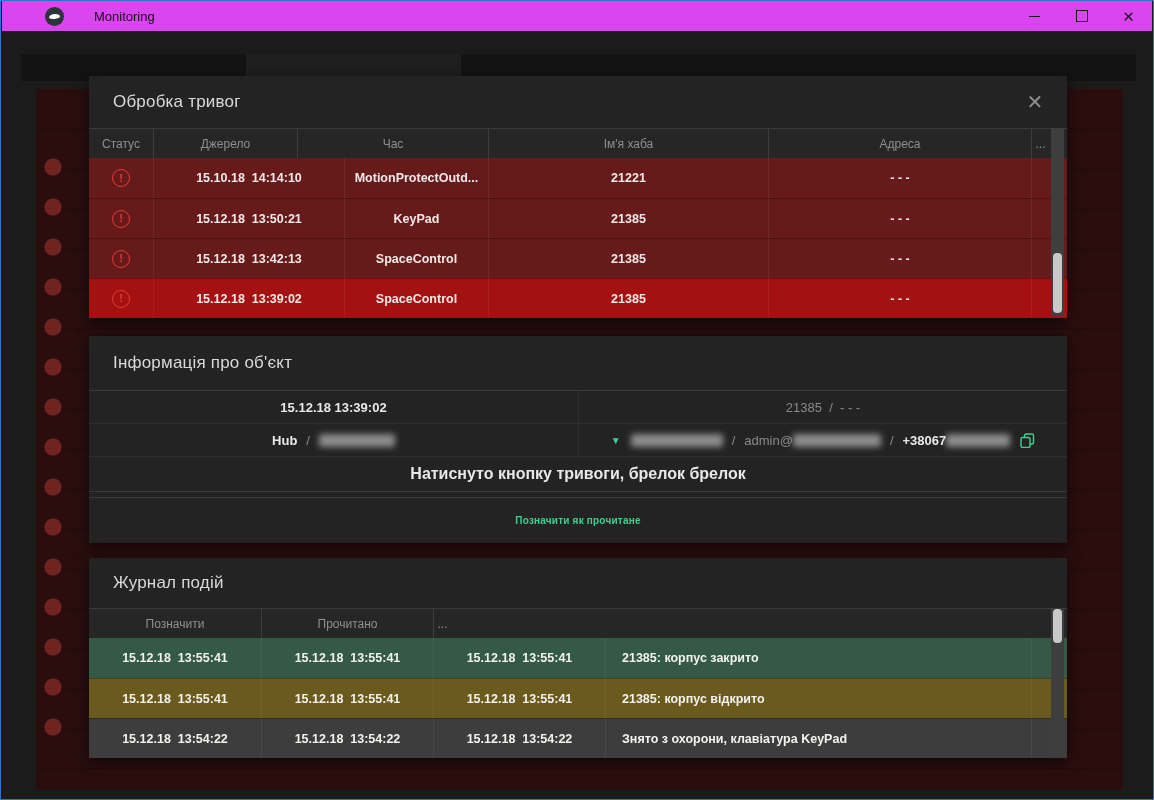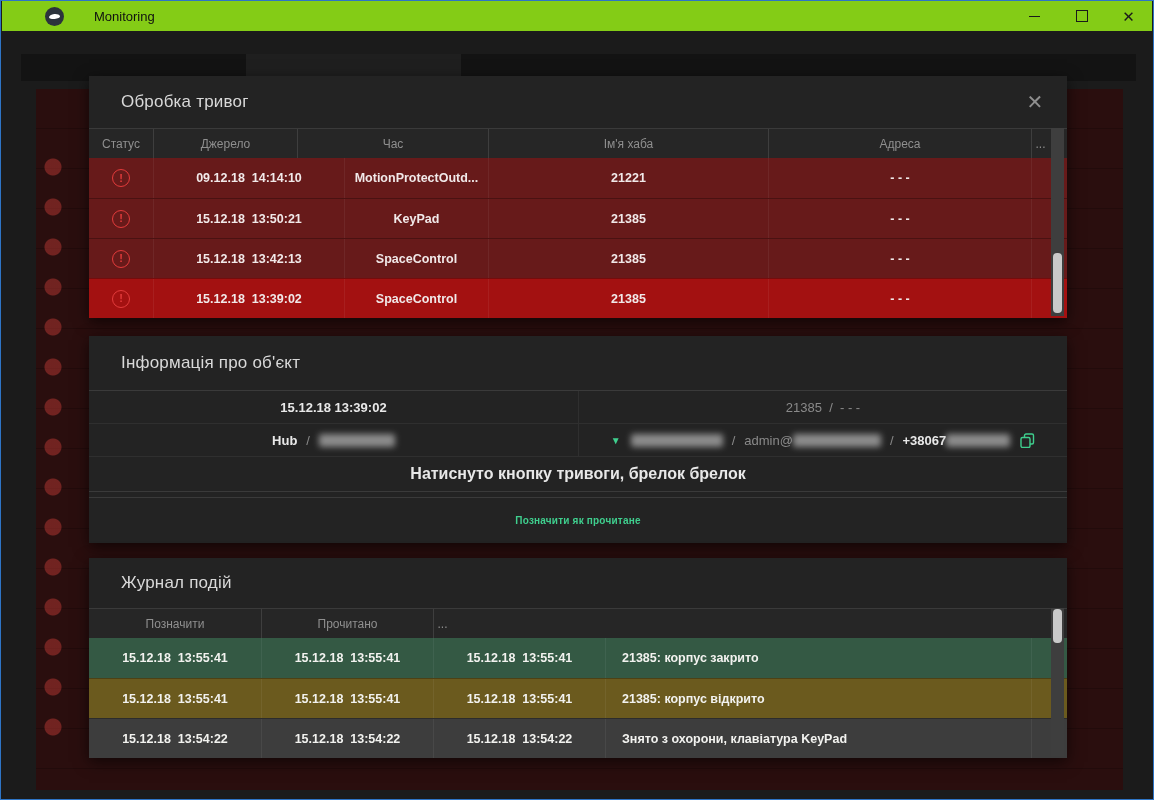--- a/index.html
+++ b/index.html
@@ -2,21 +2,21 @@
 <html><head>
 <meta charset="utf-8">
 <style>
   html,body { margin:0; padding:0; }
   body {
     width:1154px; height:800px; position:relative; overflow:hidden;
     background:#1b1b1b; box-sizing:border-box; border:1px solid #2e74c5;
     font-family:"Liberation Sans", sans-serif;
   }
   
-  .titlebar { position:absolute; left:1px; top:0; right:1px; height:30px; background:#84cc16;
+  .titlebar { position:absolute; left:1px; top:0; right:1px; height:30px; background:#d946ef;
     display:flex; align-items:center; z-index:50; }
   .logo { width:19px; height:19px; border-radius:50%; background:#2c333c; margin-left:43px;
     position:relative; flex:0 0 auto; }
   .logo::after { content:''; position:absolute; left:4px; top:7px; width:11px; height:5px;
     border-radius:50% 50% 50% 50%/60% 60% 40% 40%; background:#ffffff; transform:rotate(-6deg); }
   .tb-title { margin-left:30px; font-size:13px; color:#101010; }
   .win-controls { margin-left:auto; display:flex; height:100%; }
   .win-btn { width:47px; height:100%; display:flex; align-items:center; justify-content:center;
     color:#1a1a1a; font-size:14px; }
   .max-glyph { width:10px; height:10px; border:1px solid #1a1a1a; display:block; }
@@ -32,21 +32,21 @@
   .bg-dots { position:absolute; left:38px; top:148px; width:28px; height:590px;
     background-image:radial-gradient(circle at 14px 18px, rgba(200,60,55,0.45) 8px, rgba(200,60,55,0) 9px);
     background-size:28px 40px; }
 
   
   .panel { position:absolute; left:88px; width:978px; background:#232323;
     box-shadow:0 4px 14px rgba(0,0,0,0.6); z-index:20; }
   #panel-alarms { top:75px; }
   #panel-info   { top:335px; }
   #panel-events { top:557px; }
-  .panel-header { height:52px; display:flex; align-items:center; padding-left:32px;
+  .panel-header { height:52px; display:flex; align-items:center; padding-left:24px;
     color:#d9d9d9; font-size:17px; letter-spacing:0.2px; position:relative; }
   #panel-events .panel-header { height:50px; }
   .modal-close { position:absolute; right:18px; top:12px; width:28px; height:28px;
     display:flex; align-items:center; justify-content:center; color:#8f8f8f; font-size:20px;
     cursor:default; }
 
   
   .t-head { display:flex; height:30px; background:#262626; border-top:1px solid #3a3a3a;
     box-sizing:border-box; }
   .hc { display:flex; align-items:center; justify-content:center; color:#8f8f8f; font-size:12px;
@@ -142,21 +142,21 @@
     <div class="hc a-c1">Статус</div>
     <div class="hc a-c3">Джерело</div>
     <div class="hc a-c2">Час</div>
     <div class="hc a-c4">Ім'я хаба</div>
     <div class="hc a-c5">Адреса</div>
     <div class="hc a-c6">...</div>
   </div>
 
   <div class="trow row-red">
     <div class="c a-c1"><span class="alarm-ico">!</span></div>
-    <div class="c a-c2">09.12.18  14:14:10</div>
+    <div class="c a-c2">15.10.18  14:14:10</div>
     <div class="c a-c3">MotionProtectOutd...</div>
     <div class="c a-c4">21221</div>
     <div class="c a-c5">- - -</div>
     <div class="c a-c6"></div>
   </div>
   <div class="trow row-red">
     <div class="c a-c1"><span class="alarm-ico">!</span></div>
     <div class="c a-c2">15.12.18  13:50:21</div>
     <div class="c a-c3">KeyPad</div>
     <div class="c a-c4">21385</div>

